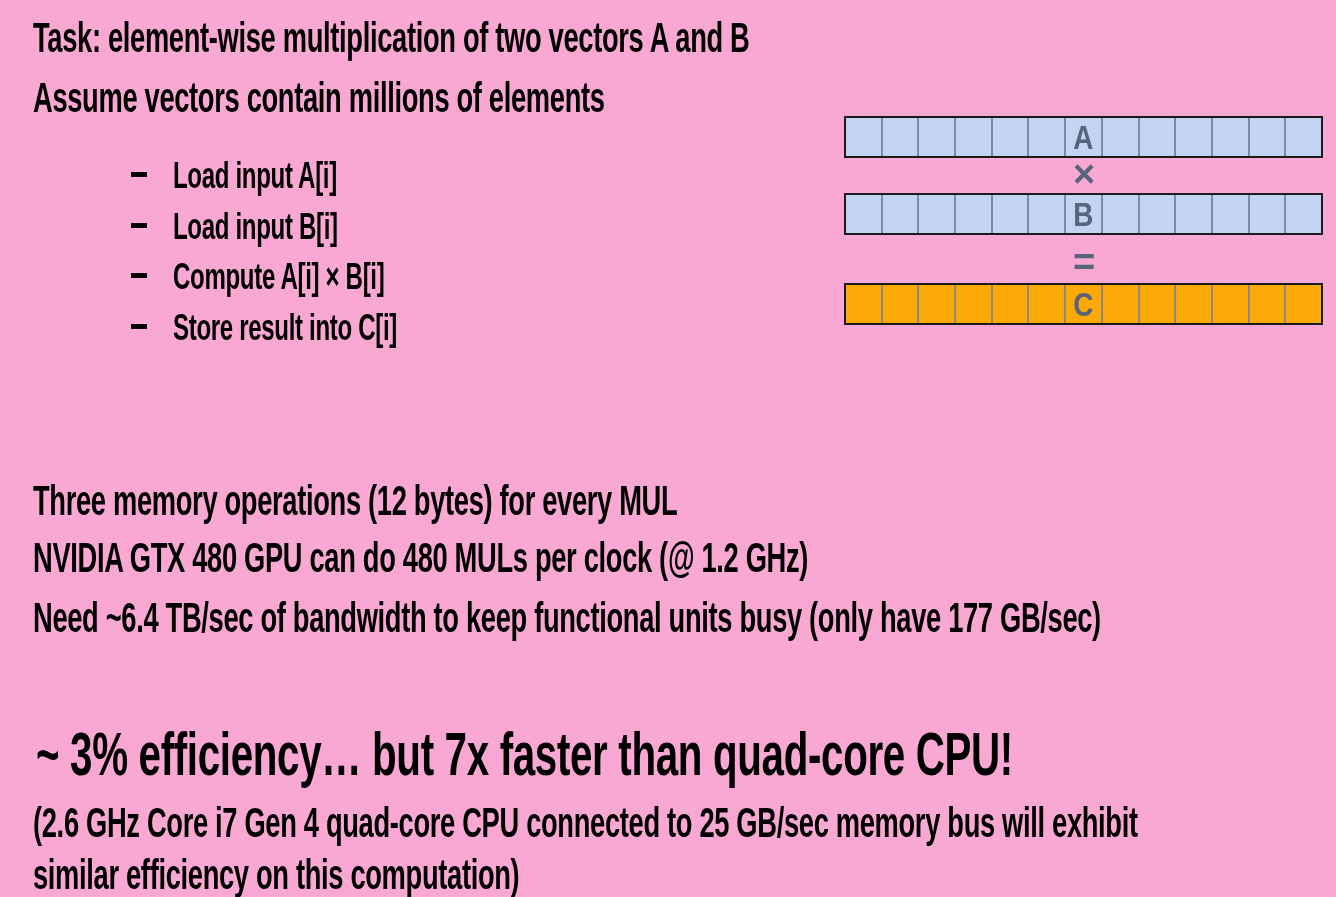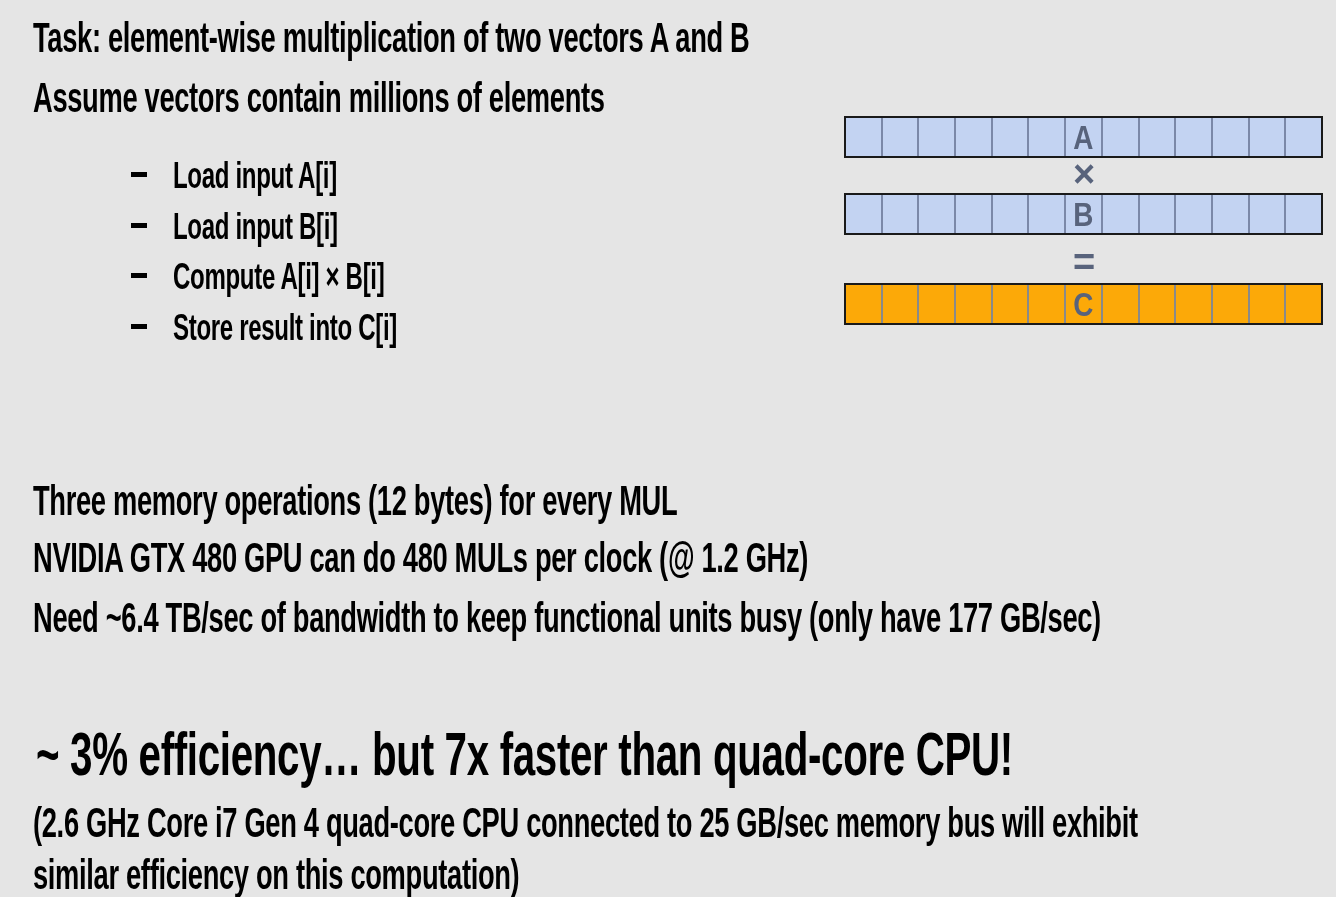--- a/index.html
+++ b/index.html
@@ -1,20 +1,20 @@
 <!DOCTYPE html>
 <html><head>
 <meta charset="utf-8">
 <style>
   html, body { margin: 0; padding: 0; }
   .slide {
     position: relative;
     width: 1336px;
     height: 897px;
-    background: #e5e5e5;
+    background: #f9a8d4;
     overflow: hidden;
     font-family: "Liberation Sans", sans-serif;
     color: #000;
   }
   
   .cond {
     position: absolute;
     font-weight: 700;
     white-space: nowrap;
     line-height: 1.05;

